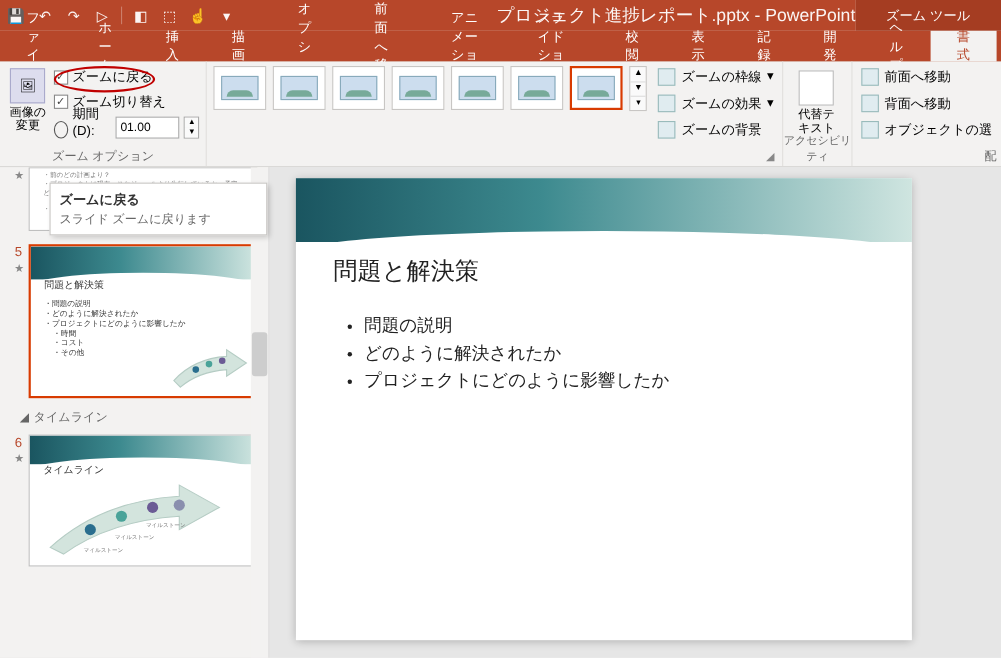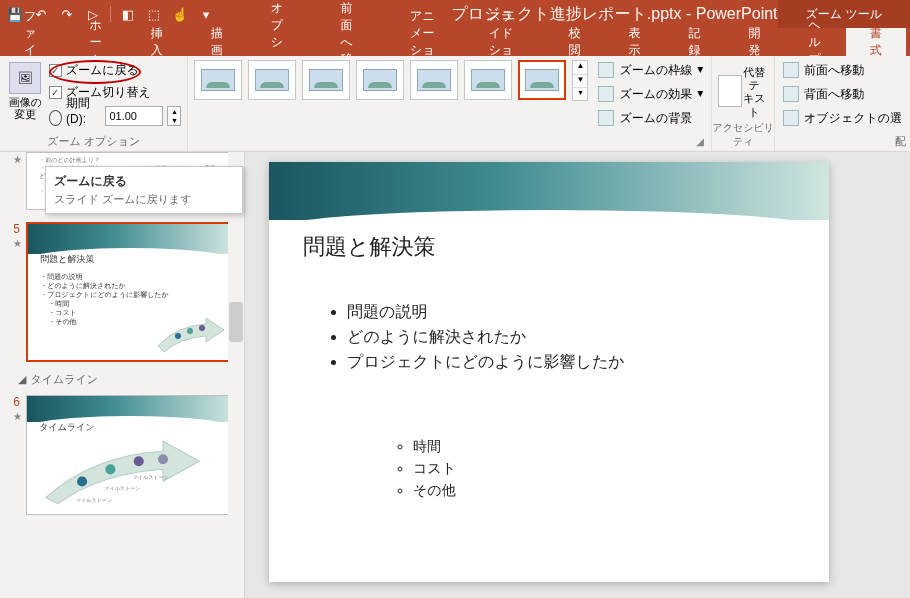--- a/index.html
+++ b/index.html
@@ -32,21 +32,21 @@
 .spin{display:flex;flex-direction:column;border:1px solid #aaa;height:20px}
 .spin div{width:12px;height:9px;font-size:7px;display:flex;align-items:center;justify-content:center;background:#fafafa}
 .gal-row{display:flex;gap:6px}
 .gal-item{width:48px;height:40px;background:#fff;border:1px solid #c8c6c4;display:flex;align-items:center;justify-content:center}
 .gal-item.sel{border:2px solid #d83b01}
 .gal-inner{width:34px;height:22px;background:#cde;border:1px solid #8ab;position:relative}
 .gal-inner::before{content:"";position:absolute;left:4px;right:4px;bottom:2px;height:6px;background:#7a9;border-radius:6px 6px 0 0}
 .cmd-col{display:flex;flex-direction:column;gap:2px;padding:2px 0}
 .cmd-row{display:flex;align-items:flex-start;gap:5px;height:22px;font-size:12px;white-space:nowrap;padding:0 2px}
 .cmd-ic{width:16px;height:16px;background:#e0ecf0;border:1px solid #9bb}
-.big-btn{display:flex;flex-direction:row;align-items:center;width:48px;padding-top:4px}
+.big-btn{display:flex;flex-direction:column;align-items:center;width:48px;padding-top:4px}
 .big-btn .bic{width:32px;height:32px;background:#fff;border:1px solid #bbb}
 .big-btn .blbl{font-size:11px;text-align:center;line-height:1.2;margin-top:2px}
 .highlight-oval{position:absolute;left:49px;top:60px;width:92px;height:24px;border:2px solid #c00000;border-radius:50%;pointer-events:none;z-index:20}
 .tooltip{position:absolute;left:45px;top:166px;width:198px;background:#fff;border:1px solid #c8c6c4;box-shadow:2px 2px 5px rgba(0,0,0,.2);z-index:30;padding:6px 8px}
 .tooltip .tt-title{font-size:12px;font-weight:600;color:#333;margin-bottom:2px}
 .tooltip .tt-desc{font-size:11px;color:#666}
 .workspace{position:absolute;top:152px;left:0;right:0;bottom:0;display:flex;background:#e6e6e6}
 .thumb-pane{width:245px;background:#f3f2f1;border-right:1px solid #d8d6d4;overflow:hidden;position:relative}
 .thumb-wrap{display:flex;padding:6px 10px 6px 4px;gap:6px}
 .thumb-num{width:16px;font-size:12px;color:#b7472a;text-align:right}
@@ -56,21 +56,21 @@
 .thumb .wave::after{content:"";position:absolute;left:0;right:0;bottom:-6px;height:12px;background:#fff;border-radius:50% 50% 0 0/100% 100% 0 0}
 .thumb-scroll{position:absolute;right:0;top:0;bottom:0;width:16px;background:#f3f2f1}
 .thumb-scroll .bar{position:absolute;top:150px;width:14px;left:1px;height:40px;background:#cdcdcd;border-radius:3px}
 .sec-head{padding:4px 10px 2px 18px;font-size:11px;color:#666;display:flex;align-items:center;gap:4px}
 .star{color:#888;font-size:10px;margin-right:-2px}
 .canvas-area{flex:1;position:relative;overflow:hidden;background:#e6e6e6}
 .slide{position:absolute;left:24px;top:10px;width:560px;height:420px;background:#fff;box-shadow:0 2px 8px rgba(0,0,0,.25)}
 .slide .swave{position:absolute;top:0;left:0;right:0;height:58px;background:linear-gradient(90deg,#1a5560 0%,#3d8a8f 40%,#cfe5e0 100%)}
 .slide .swave::after{content:"";position:absolute;left:0;right:0;bottom:-10px;height:20px;background:#fff;border-radius:50% 50% 0 0/100% 100% 0 0}
 .slide h2{position:absolute;top:70px;left:34px;font-size:22px;font-weight:400;font-family:"Yu Mincho",serif;margin:0;color:#222}
-.slide ul{position:absolute;top:120px;left:44px;font-size:16px;font-family:"Yu Mincho",serif;color:#222;list-style:disc;padding-left:18px;margin:16px}
+.slide ul{position:absolute;top:120px;left:44px;font-size:16px;font-family:"Yu Mincho",serif;color:#222;list-style:disc;padding-left:18px;margin:0}
 .slide ul li{margin:4px 0}
 .slide ul ul{list-style:circle;font-size:14px;padding-left:24px}
 .th-content{position:absolute;top:22%;left:6%;right:6%;bottom:6%;font-size:7px;color:#333;line-height:1.3}
 .th-content .tt{font-size:9px;font-family:"Yu Mincho",serif}
 .mini-arrow{position:absolute;right:6px;bottom:4px;width:70px;height:40px}
 </style>
 </head>
 <body>
 
 <div id="app">
@@ -294,24 +294,19 @@
     </div>
 
     <div class="canvas-area">
       <div class="slide">
         <div class="swave"></div>
         <h2>問題と解決策</h2>
         <ul>
           <li>問題の説明</li>
           <li>どのように解決されたか</li>
           <li><span>プロジェクトにどのように影響したか</span>
-            <ul>
-              <li>時間</li>
-              <li>コスト</li>
-              <li>その他</li>
-            </ul>
           </li>
         </ul>
 
       </div>
     </div>
   </div>
 </div>
 
 </body></html>

